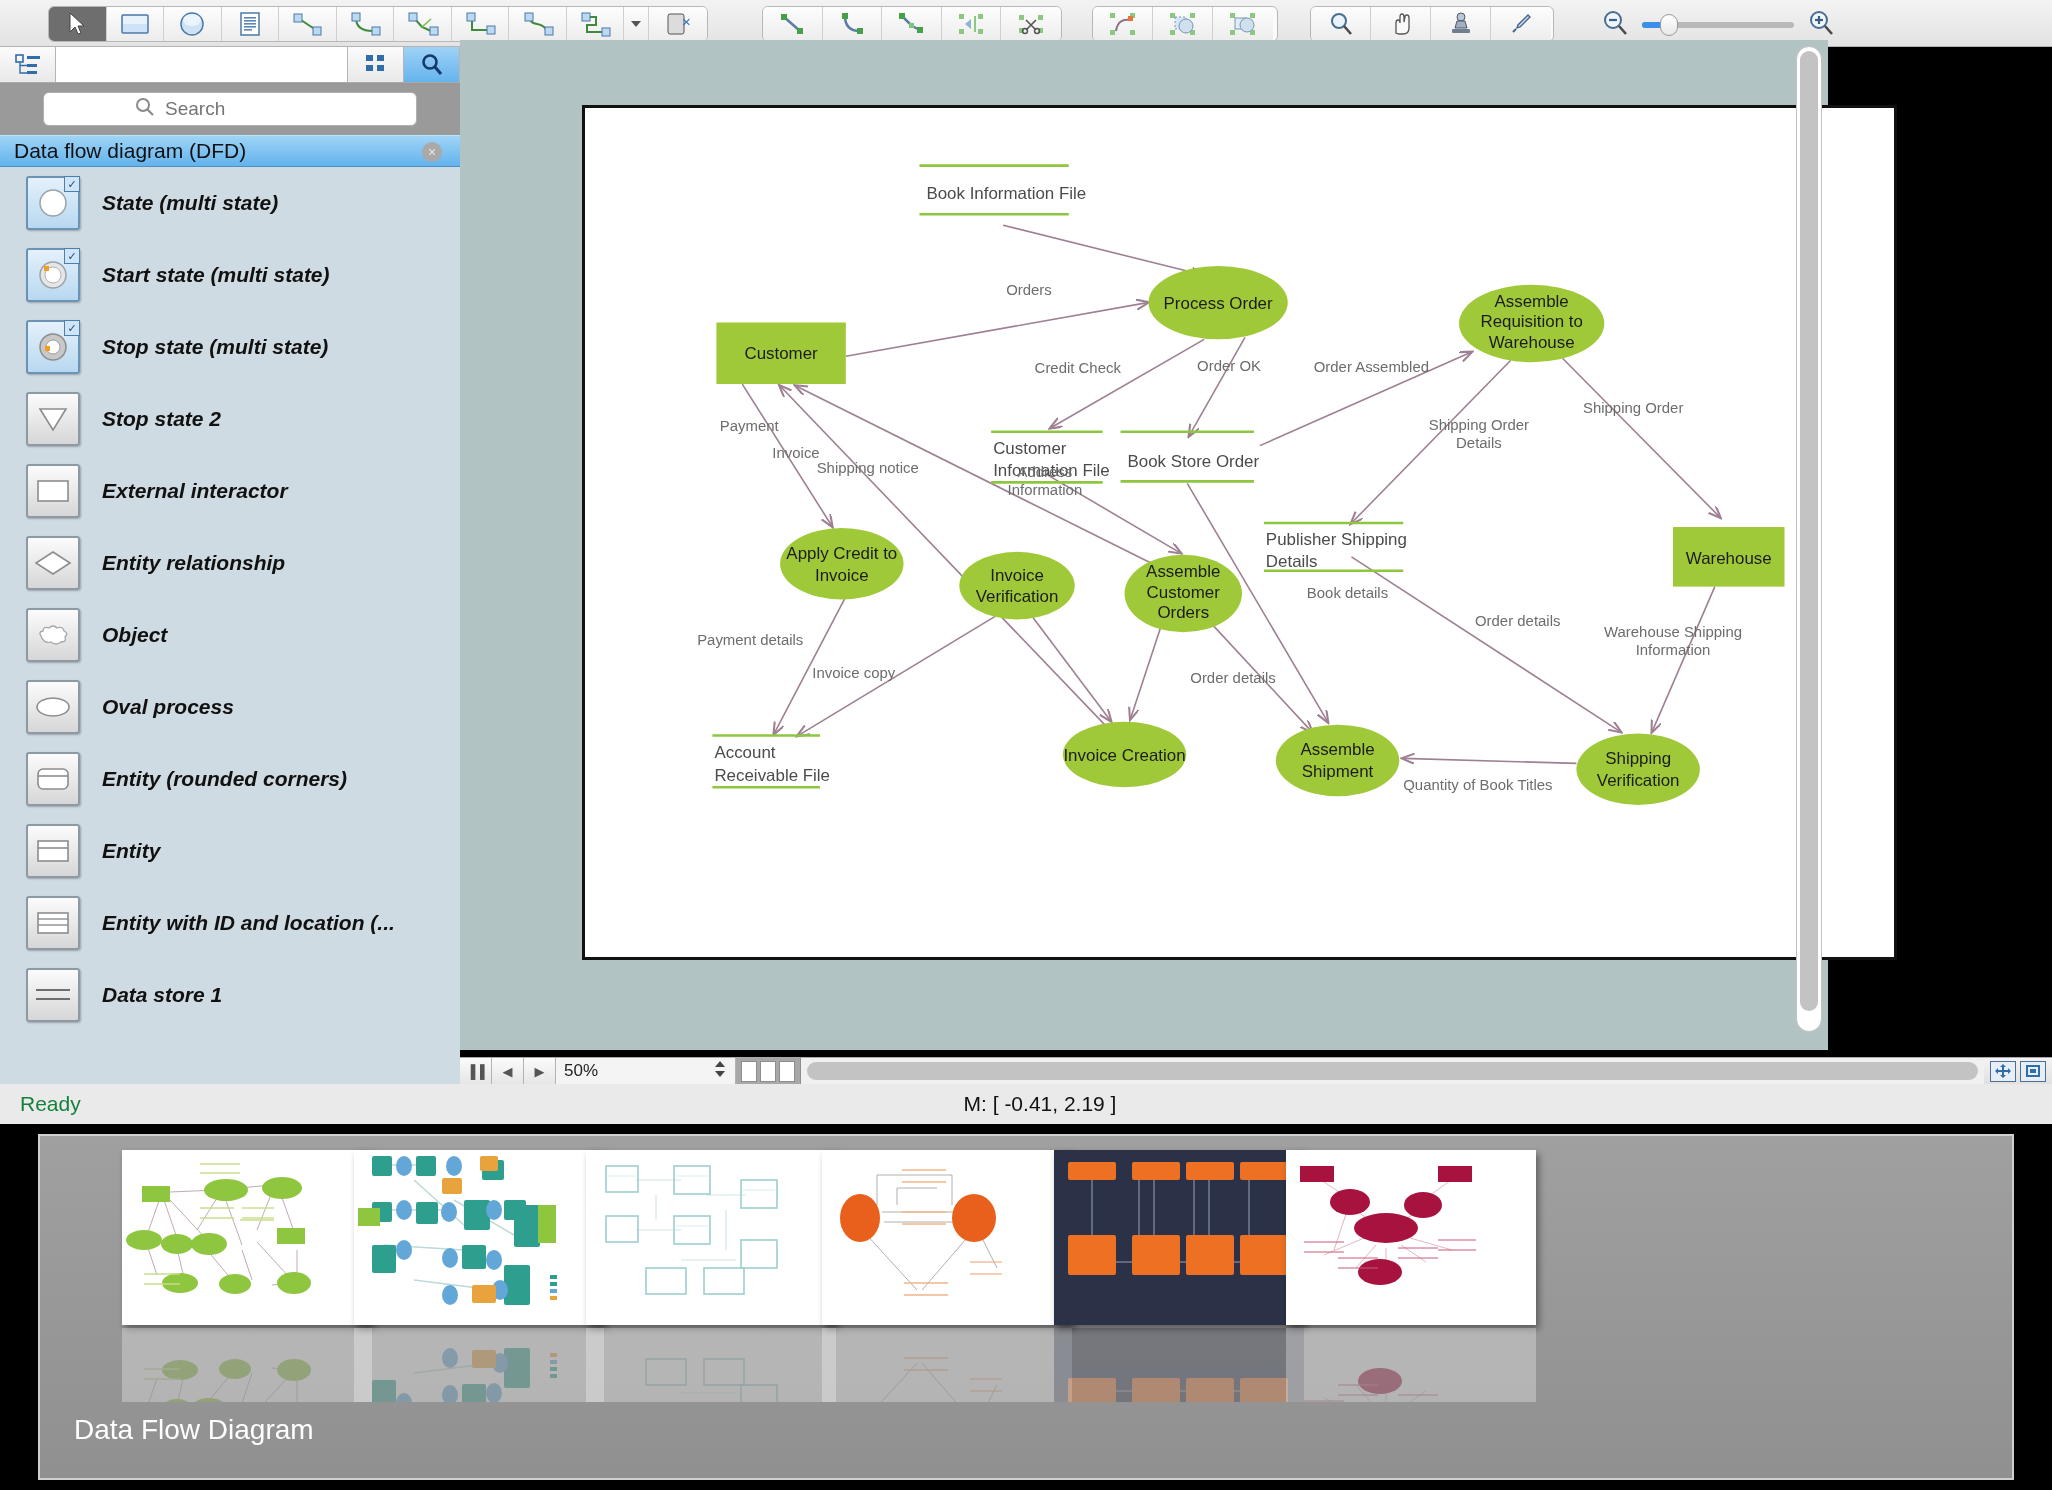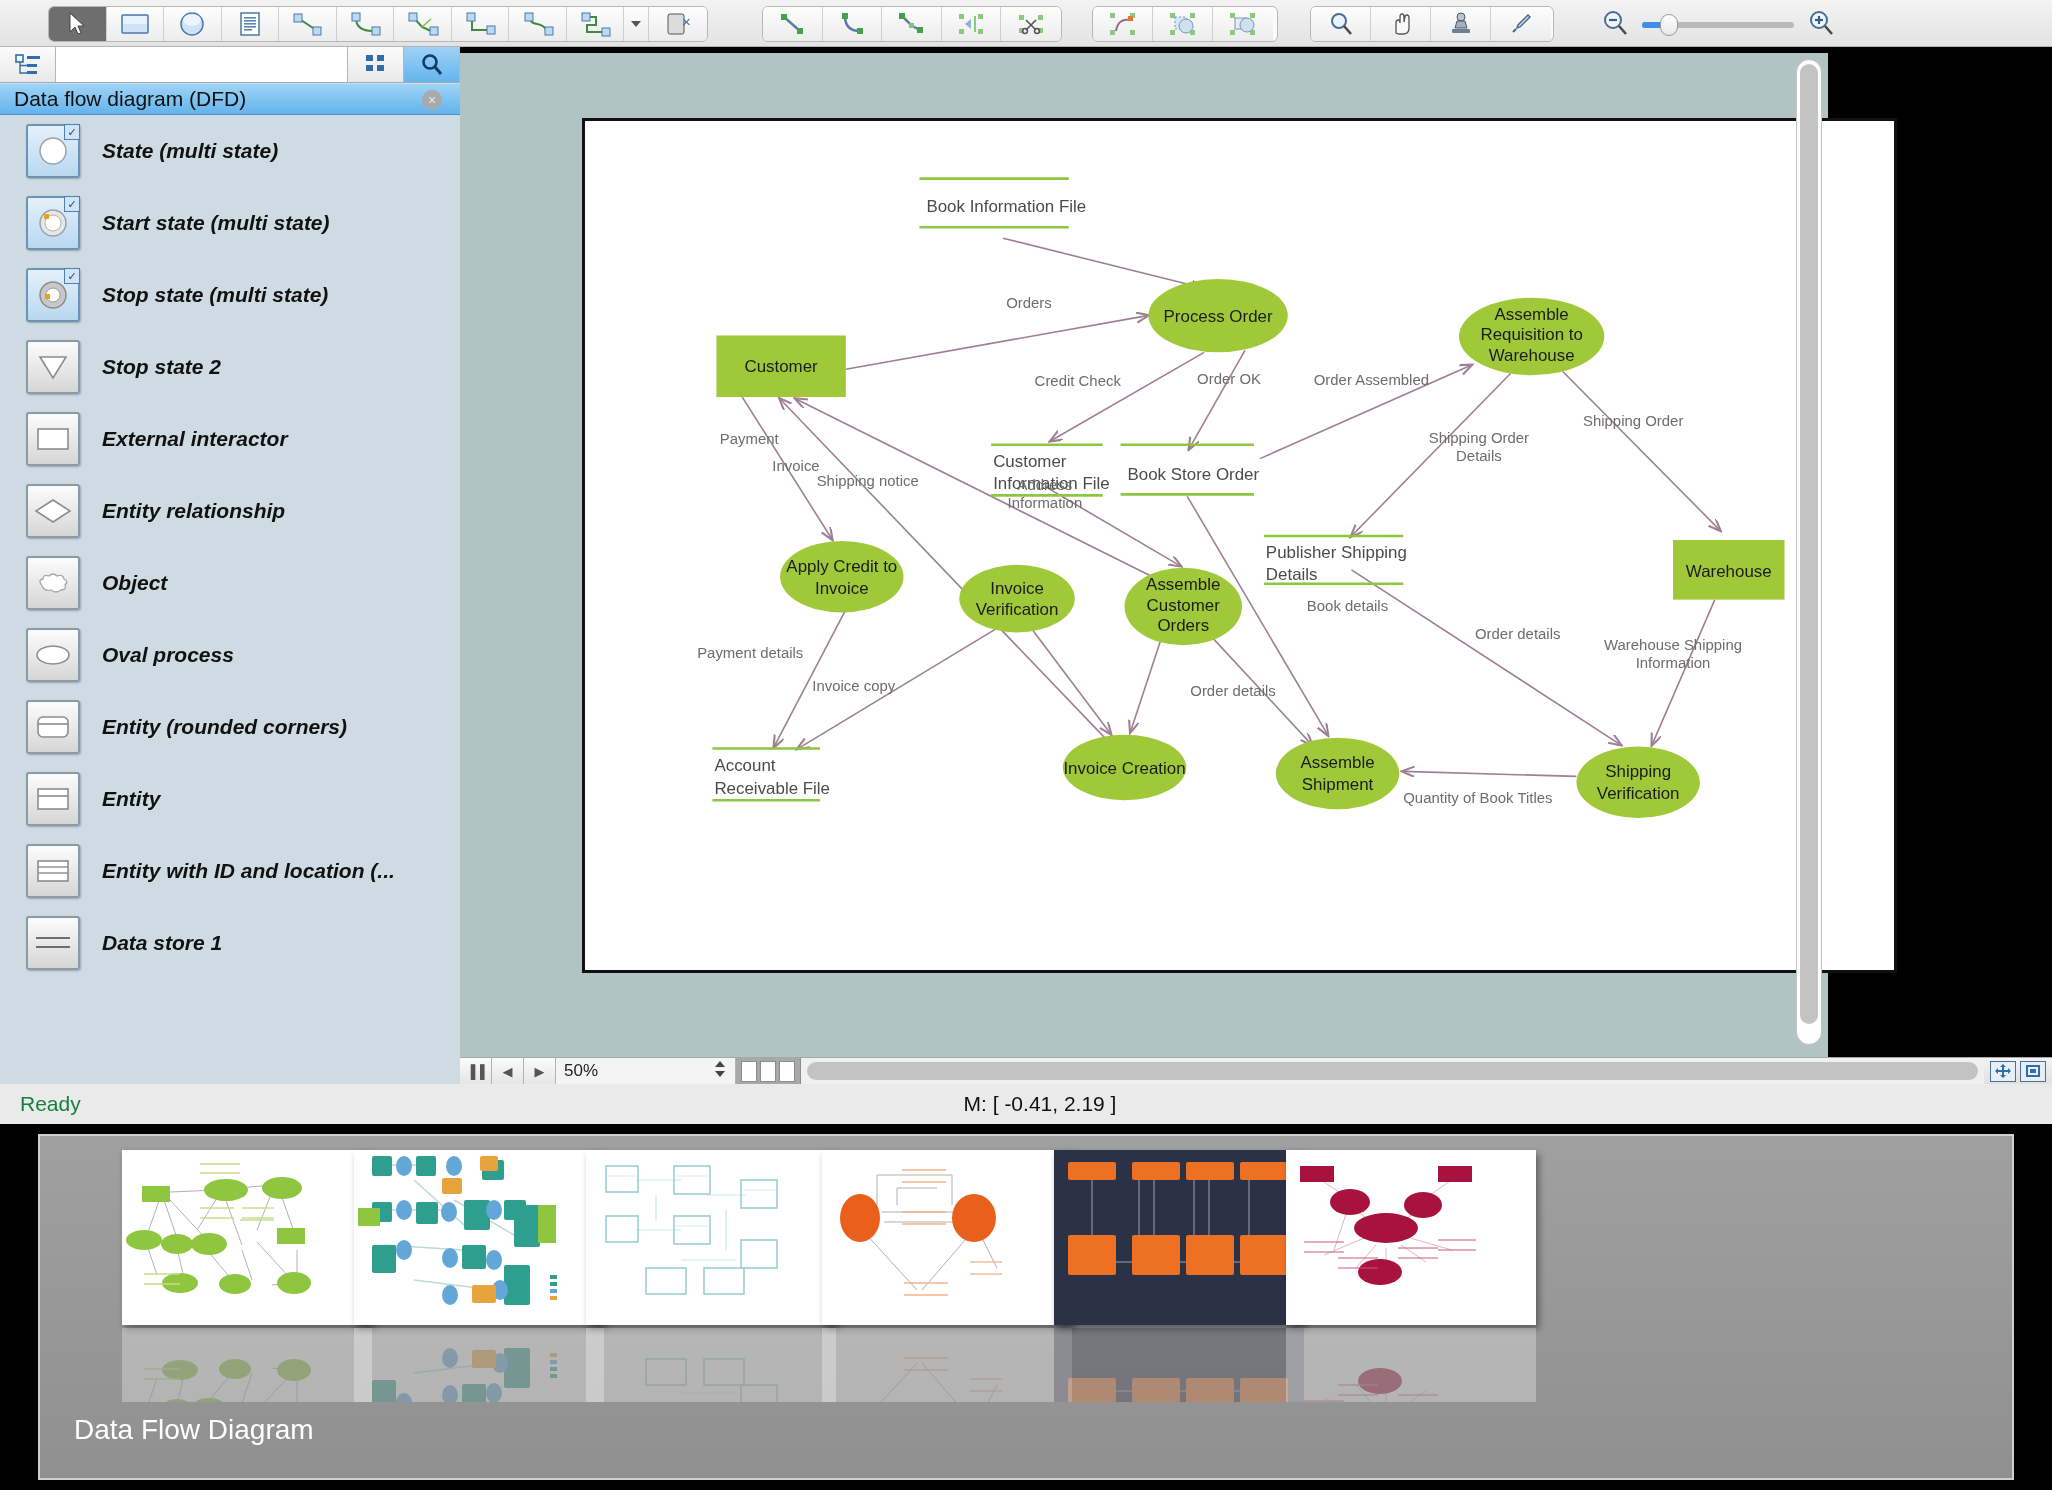--- a/index.html
+++ b/index.html
@@ -64,21 +64,21 @@
   .sb-item{height:72px;display:flex;align-items:center;gap:22px;padding-left:26px;cursor:pointer;}
   .sb-icon{width:54px;height:54px;border:2px solid #8d9aa3;border-radius:3px;position:relative;
      background:linear-gradient(#fcfcfc,#d6d6d6);display:flex;align-items:center;justify-content:center;
      box-shadow:1px 1px 2px rgba(0,0,0,.25);}
   .sb-icon.blue{background:linear-gradient(#e4f1fb,#b8d8f0);border-color:#6b93b5;}
   .sb-check{position:absolute;right:-2px;top:-2px;width:16px;height:16px;background:#cfe4f6;
      border:1px solid #4a7fae;font-size:11px;color:#174e7d;line-height:14px;text-align:center;}
   .sb-label{font-size:21px;font-weight:bold;font-style:italic;color:#111;}
 
   
-  .canvasarea{position:absolute;left:460px;top:53px;width:1368px;height:1010px;background:#b2c3c4;text-align:center;}
+  .canvasarea{position:absolute;left:460px;top:40px;width:1368px;height:1010px;background:#b2c3c4;text-align:center;}
   .paper{position:absolute;left:122px;top:65px;width:1315px;height:855px;background:#fff;border:3px solid #111;}
   .vscroll{position:absolute;right:6px;top:6px;width:26px;height:986px;background:#fff;
      border:1px solid #c2c2c2;border-radius:13px;}
   .vthumb{position:absolute;left:3px;top:4px;width:18px;height:960px;background:#c3c3c3;border-radius:9px;}
 
   
   .canvasbar{position:absolute;left:460px;top:1057px;width:1592px;height:27px;
      background:linear-gradient(#f3f3f3,#e0e0e0);border-top:1px solid #a8a8a8;display:flex;align-items:center;}
   .cb-btn{height:27px;width:32px;display:flex;align-items:center;justify-content:center;
      border-right:1px solid #b3b3b3;background:linear-gradient(#fbfbfb,#e5e5e5);cursor:pointer;font-size:13px;color:#555;}
@@ -364,20 +364,31 @@
           </svg>
       </div>
       <div class="sb-tool sel">
         <svg width="24" height="24">
             <circle cx="10" cy="9" r="6.5" fill="none" stroke="#14396b" stroke-width="2.6"></circle>
             <line x1="15" y1="14" x2="21" y2="21" stroke="#14396b" stroke-width="3"></line>
           </svg>
       </div>
     </div>
 
+    <div class="sb-searchrow">
+      <div class="sb-search">
+        <span>
+          <svg width="20" height="20">
+              <circle cx="8" cy="8" r="6" fill="none" stroke="#8a8a8a" stroke-width="2"></circle>
+              <line x1="12" y1="12" x2="18" y2="18" stroke="#8a8a8a" stroke-width="2.2"></line>
+            </svg>
+        </span>
+        <input type="text" placeholder="Search" style="">
+      </div>
+    </div>
 
     <div class="sb-header">
       <span class="sb-header-title">Data flow diagram (DFD)</span>
       <span class="sb-close">×</span>
     </div>
 
     <div class="sb-list" id="shape-list">
         <div class="sb-item">
           <div class="sb-icon blue">
             <svg width="34" height="34">

